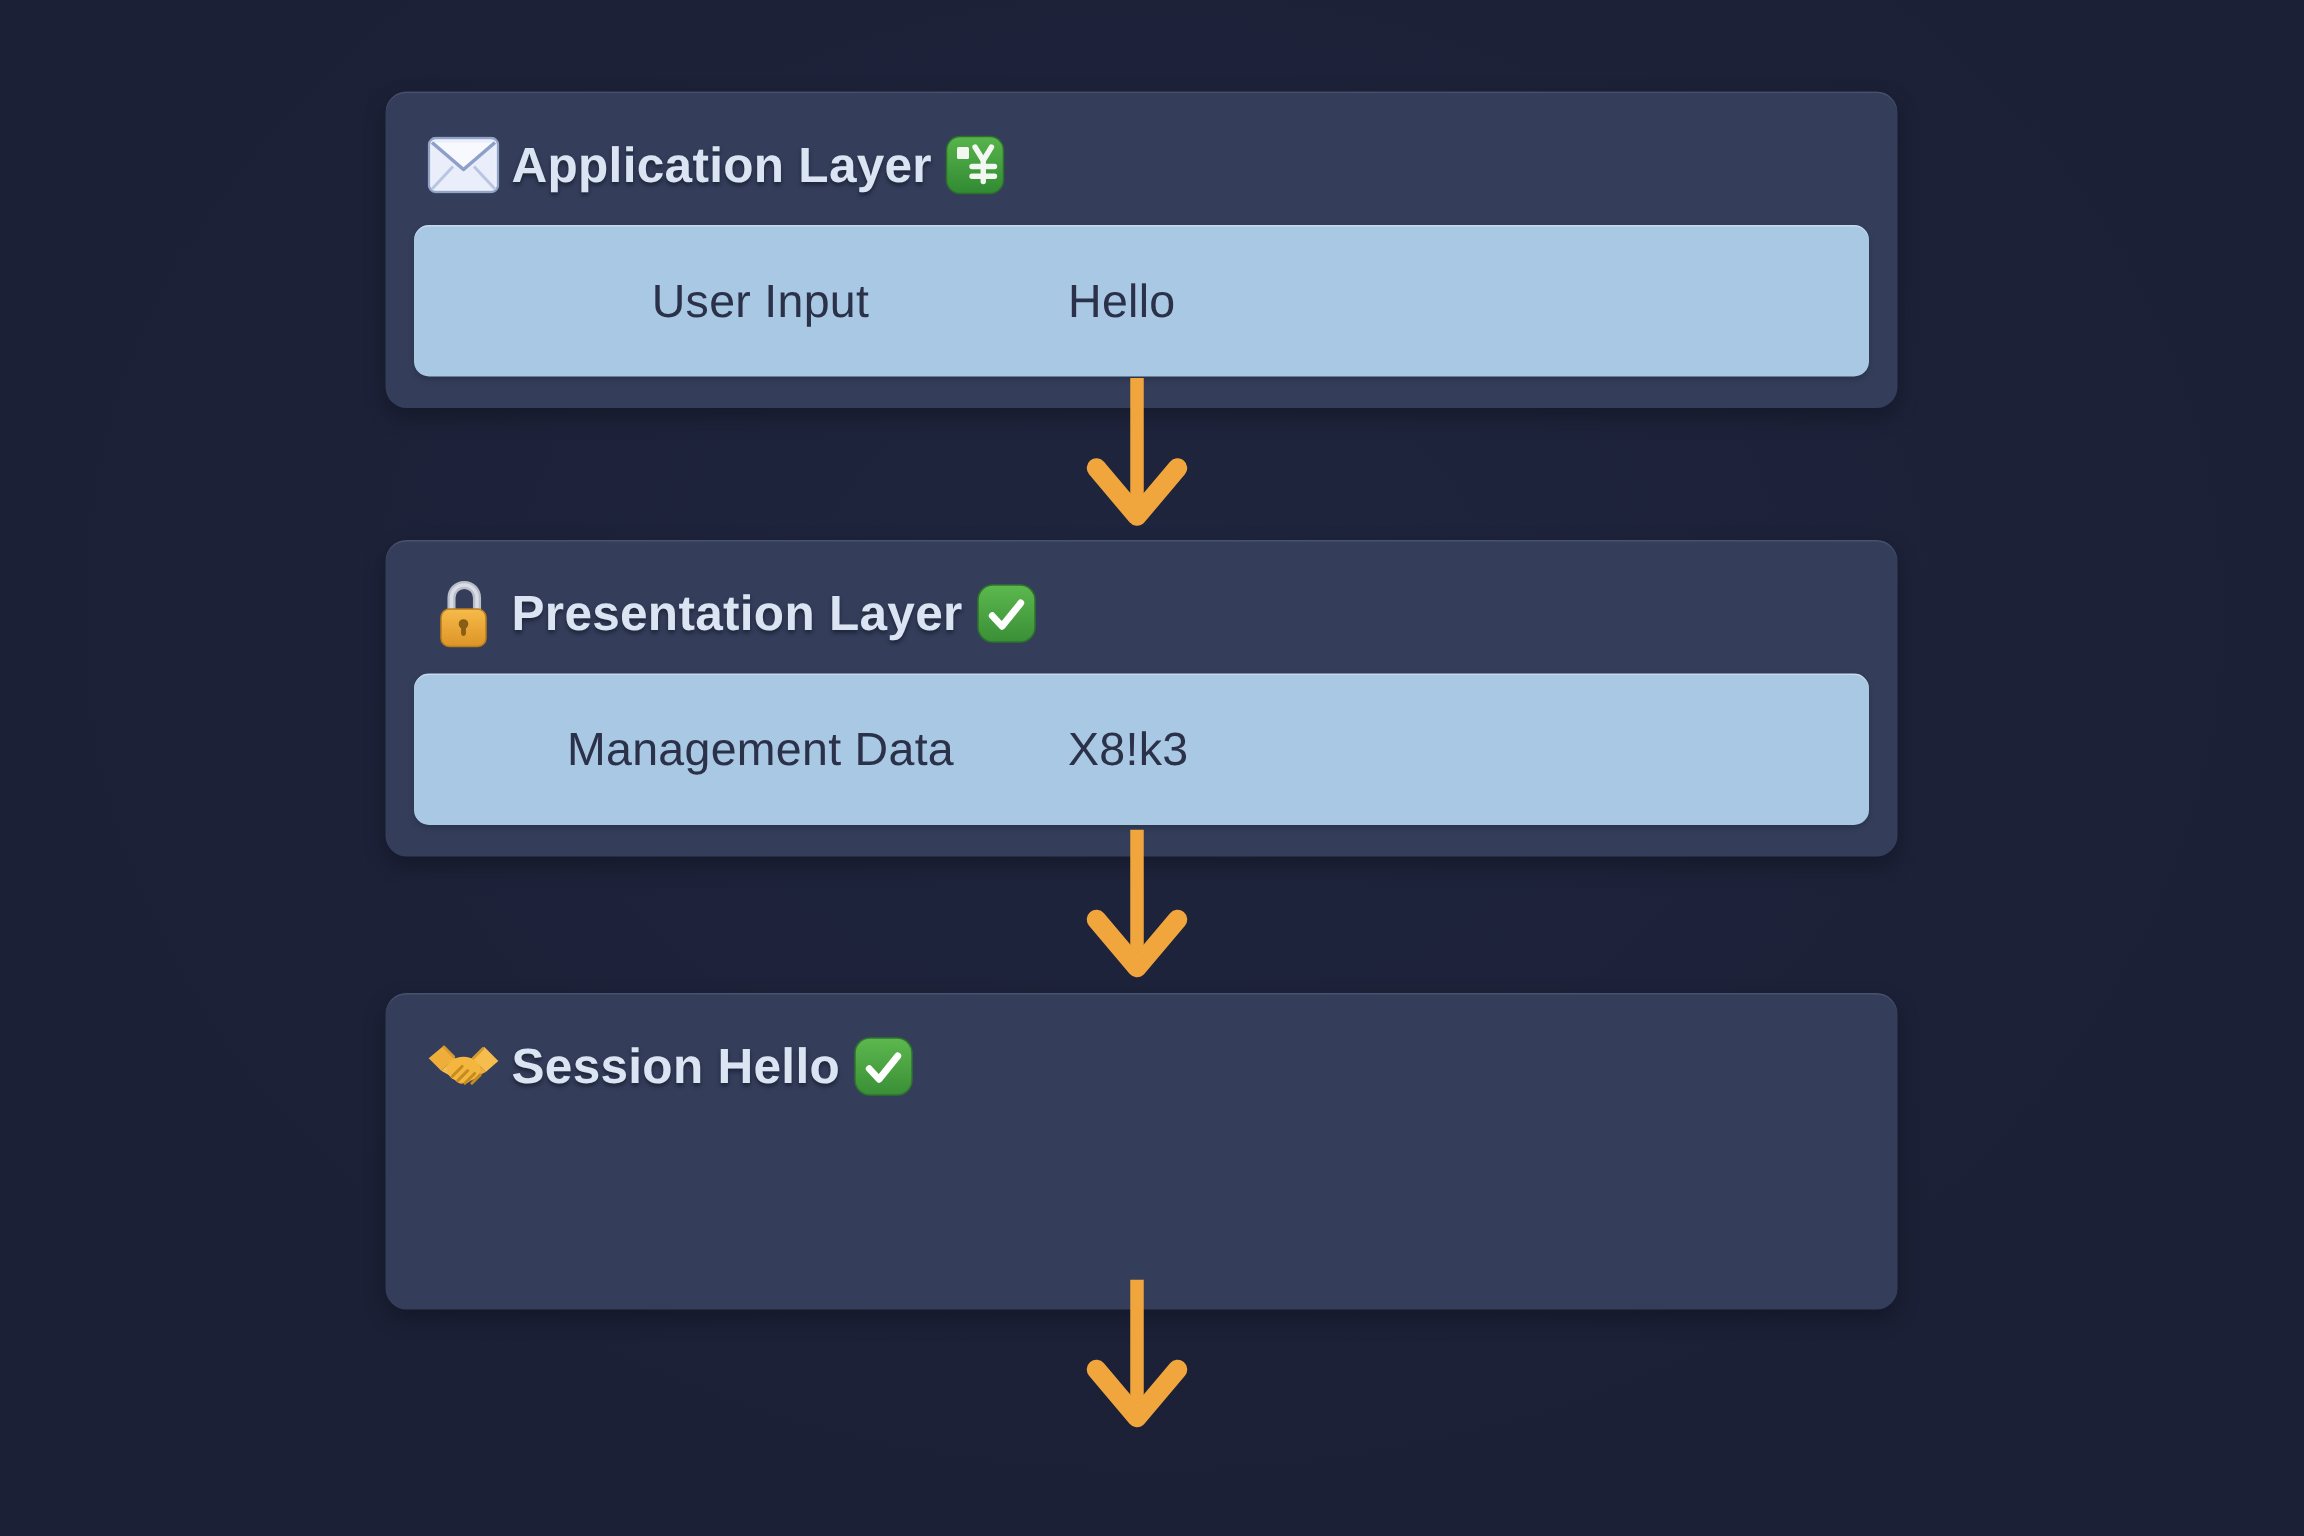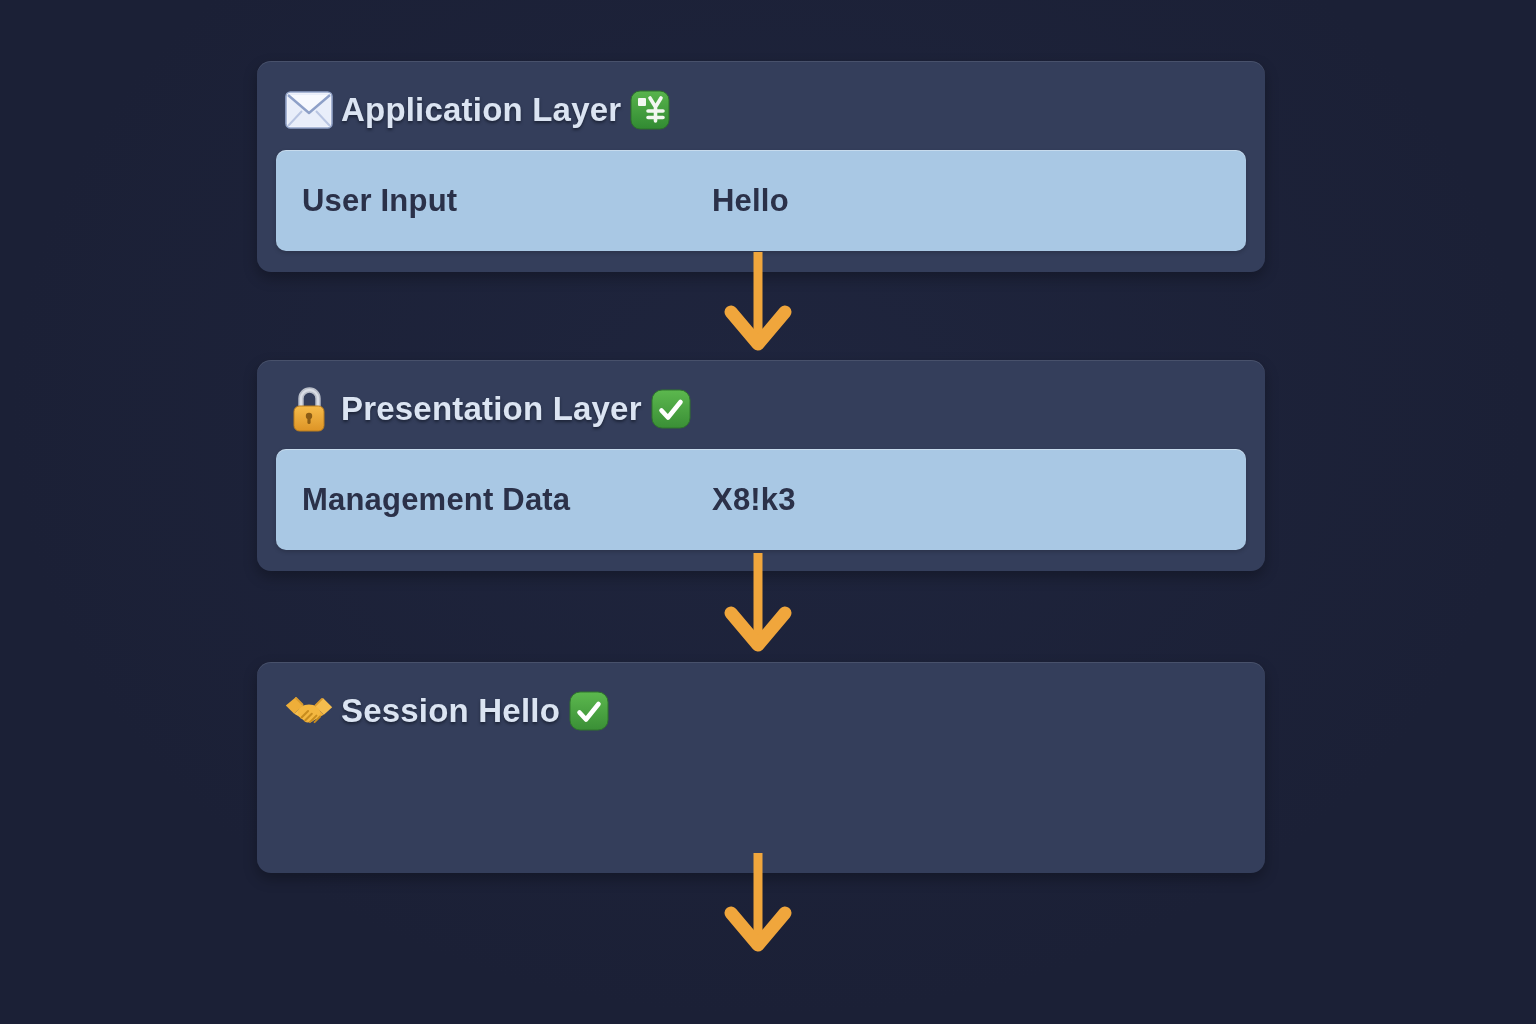--- a/index.html
+++ b/index.html
@@ -66,25 +66,26 @@
     box-shadow: inset 0 1px 0 rgba(255,255,255,0.35), 0 2px 4px rgba(0,0,0,0.18);
     display: flex;
     align-items: center;
     padding-left: 26px;
     font-size: 31px;
     color: #2b3149;
   }
   .row-label {
     width: 410px;
     flex: 0 0 auto;
-    font-weight: 700;
+    font-weight: 400;
     letter-spacing: 0.2px;
+    text-align: center;
   }
   .row-value {
-    font-weight: 700;
+    font-weight: 400;
     letter-spacing: 0.2px;
   }
   .arrow {
     position: absolute;
     left: 718px;
     width: 80px;
     height: 100px;
     z-index: 5;
   }
   .arrow-1 { top: 252px; }

